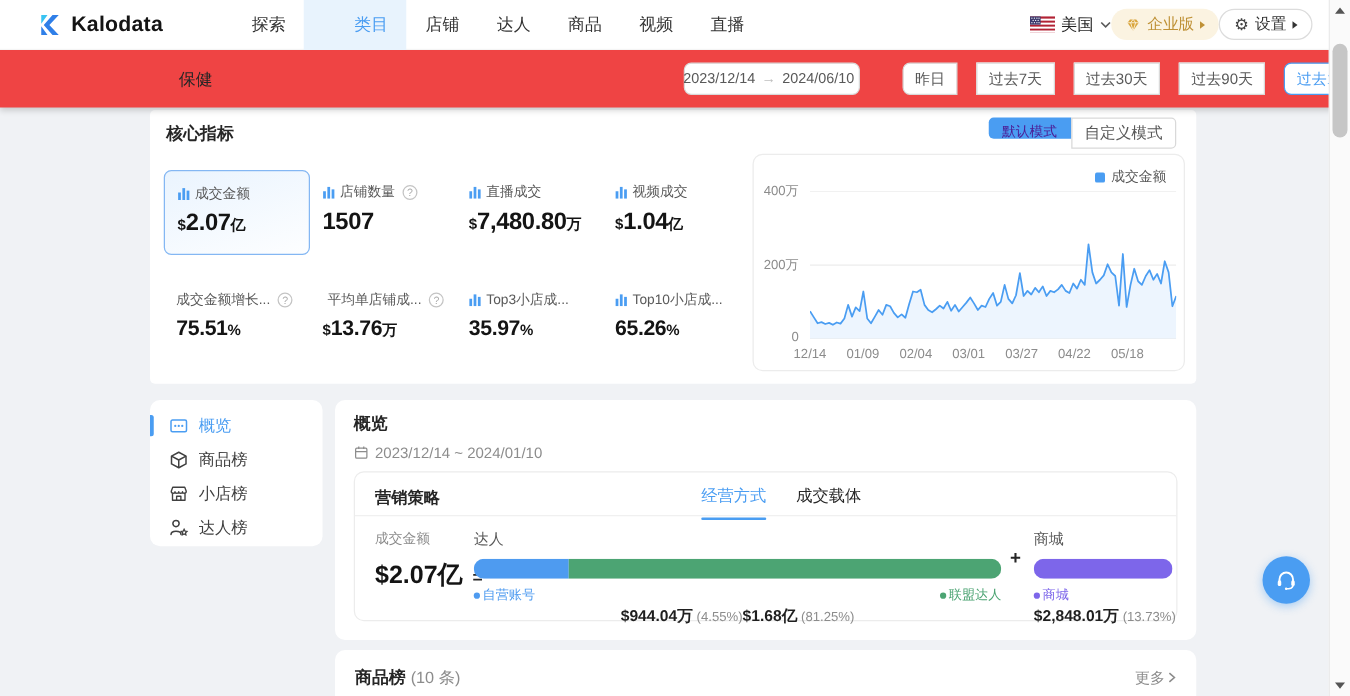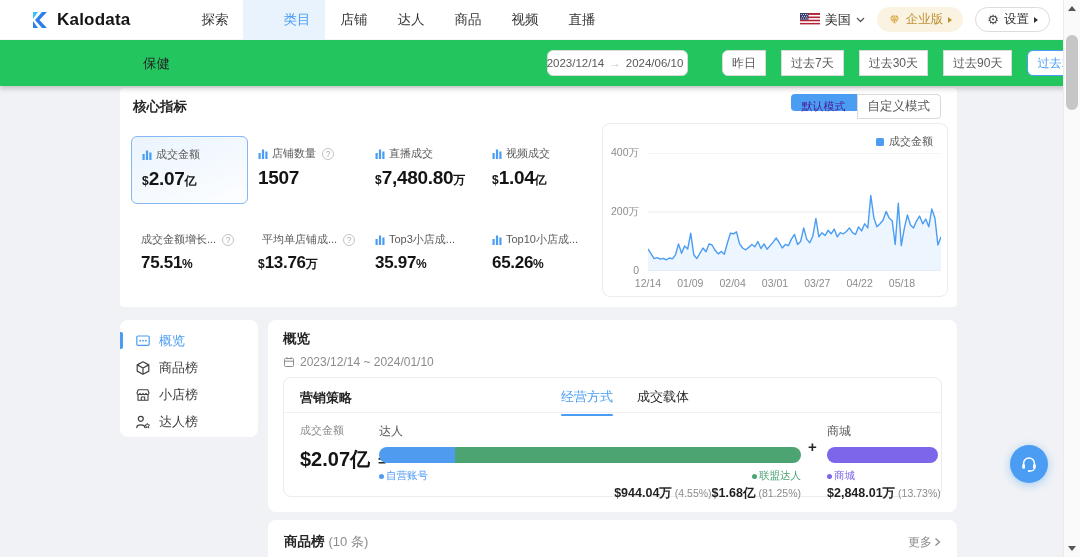--- a/index.html
+++ b/index.html
@@ -6,30 +6,30 @@
   html,body { width:1080px; height:557px; overflow:hidden; }
   body { font-family:"Liberation Sans","DejaVu Sans",sans-serif; background:#f0f2f5; position:relative; color:#262626; }
 
   
   .topnav { position:absolute; left:0; top:0; width:1080px; height:40px; background:#fff; display:flex; align-items:center; z-index:3; border-bottom:1px solid #f5f5f5; }
   .logo { display:flex; align-items:center; gap:7px; margin-left:30px; }
   .brand { font-size:17px; font-weight:800; color:#141414; letter-spacing:.2px; }
   .nav-items { display:flex; height:40px; margin-left:56px; }
   .nav-item { padding:0 15px; line-height:40px; font-size:13.5px; color:#333; cursor:pointer; }
   .nav-item.active { background:#e8f3fd; color:#4a9df2;padding-left:40px; }
-  .nav-right { margin-left:auto; margin-right:30px; display:flex; align-items:center; gap:12px; }
+  .nav-right { margin-left:auto; margin-right:30px; display:flex; align-items:center; gap:0; }
   .region { display:flex; align-items:center; gap:5px; font-size:13px; cursor:pointer; }
   .pill { height:25px; display:flex; align-items:center; gap:5px; border-radius:13px; padding:0 11px; font-size:12.5px; cursor:pointer; }
   .pill-ent { background:#fbf3e1; color:#bf9136; }
   .pill-set { background:#fff; border:1px solid #dcdcdc; color:#333; }
   .tri-right { width:0; height:0; border-left:4px solid currentColor; border-top:3.5px solid transparent; border-bottom:3.5px solid transparent; }
   .gear-glyph { font-size:13px; line-height:1; color:#444; }
 
   
-  .subheader { position:absolute; left:0; top:40px; width:1080px; height:46px; background:#22c55e; box-shadow:0 3px 5px rgba(0,0,0,.18); z-index:2; }
+  .subheader { position:absolute; left:0; top:40px; width:1080px; height:46px; background:#ef4444; box-shadow:0 3px 5px rgba(0,0,0,.18); z-index:2; }
   .category { position:absolute; left:143px; top:15px; font-size:13.5px; color:#262626; }
   .datebox { position:absolute; left:547px; top:10px; width:141px; height:26px; border:1px solid #d9d9d9; border-radius:6px; display:flex; align-items:center; justify-content:center; gap:5px; font-size:11.5px; color:#595959; background:#fff; cursor:pointer; }
   .ranges { position:absolute; left:722px; top:10px; height:26px; display:flex;gap:16px; }
   .range-btn { border:1px solid #d9d9d9; margin-left:-1px; padding:0 9px; line-height:24px; font-size:12px; color:#595959; background:#fff; cursor:pointer; white-space:nowrap; }
   .range-btn:first-child { border-radius:6px 0 0 6px; margin-left:0; }
   .range-btn:last-child { border-radius:0 6px 6px 0; }
   .range-btn.active { color:#4a9df2; border-color:#4a9df2; border-radius:6px; position:relative; z-index:1; }
 
   .card { position:absolute; background:#fff; }
 
@@ -86,21 +86,21 @@
   .eq { font-size:14px; font-weight:700; }
   .grp { position:absolute; top:45px; }
   .grp1 { left:95px; width:422px; }
   .grp2 { left:543px; width:111px; }
   .grp-name { font-size:12px; color:#595959; }
   .bar { margin-top:7px; height:16px; border-radius:8px; overflow:hidden; display:flex; width:100%; }
   .seg { height:100%; }
   .grp-legend { display:flex; justify-content:space-between; margin-top:6px; font-size:10.5px; }
   .leg-item { display:flex; align-items:center; gap:2px; white-space:nowrap; }
   .dot { width:5px; height:5px; border-radius:50%; flex:none; }
-  .grp-values { display:flex; justify-content:flex-end; margin-top:2px; white-space:nowrap; }
+  .grp-values { display:flex; justify-content:center; margin-top:2px; white-space:nowrap; }
   .val { font-size:12.5px; font-weight:700; color:#1f1f1f; }
   .pct { font-size:10.5px; font-weight:400; color:#8c8c8c; margin-left:3px; }
   .plus { position:absolute; left:524px; top:60px; font-size:15px; font-weight:700; color:#262626; }
 
   
   .card-products { left:268px; top:520px; width:689px; height:60px; border-radius:8px; }
   .pr-head { padding:13px 16px; display:flex; justify-content:space-between; align-items:center; }
   .pr-left { display:flex; align-items:baseline; gap:4px; }
   .pr-title { font-size:13.5px; font-weight:600; color:#262626; }
   .pr-count { font-size:13px; color:#8c8c8c; }

